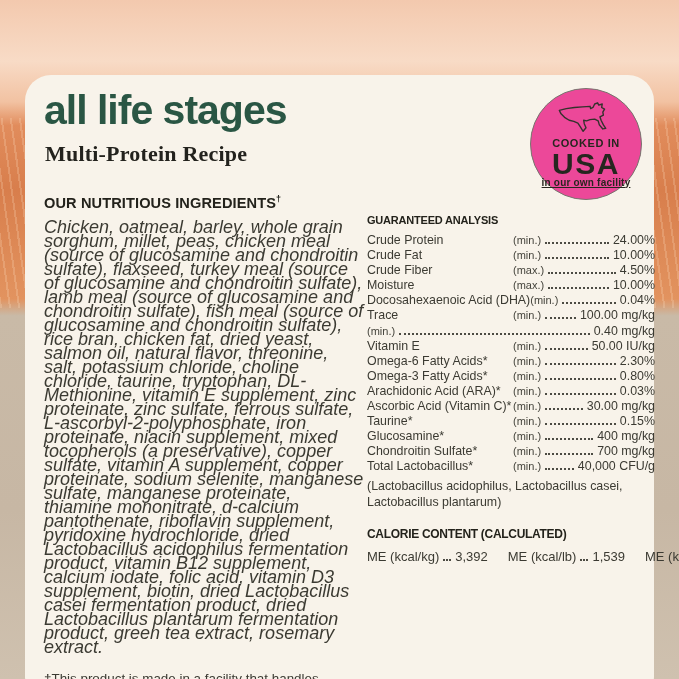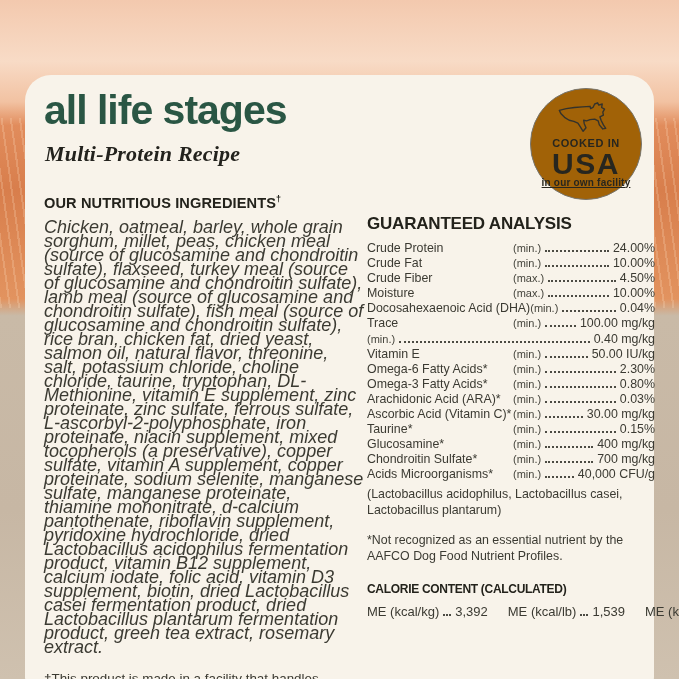--- a/index.html
+++ b/index.html
@@ -24,47 +24,47 @@
     position:absolute;left:25px;top:27px;width:629px;height:627px;
     background:#f8f3ea;border-radius:26px;box-sizing:border-box;margin-top:48px;
   }
   .title{
     position:absolute;left:19px;top:12px;margin:0;
     font-size:41px;font-weight:bold;letter-spacing:-1px;color:#2a5644;
   }
   .subtitle{
     position:absolute;left:20px;top:66px;margin:0;
     font-family:"Liberation Serif", serif;
-    font-size:22px;font-weight:bold;color:#23221d;letter-spacing:.2px;font-style:italic;
+    font-size:22px;font-weight:bold;color:#23221d;letter-spacing:.2px;
   }
   
   .badge{
     position:absolute;left:505px;top:13px;width:112px;height:112px;
-    border-radius:50%;background:#a16207;border:1.5px solid #77756e;
+    border-radius:50%;background:#ec4899;border:1.5px solid #77756e;
     box-sizing:border-box;display:flex;flex-direction:column;
     align-items:center;justify-content:center;text-align:center;color:#27261f;
   }
   .badge svg{display:block;margin-bottom:1px;}
   .badge-l1{font-size:11px;font-weight:bold;letter-spacing:.6px;line-height:12px;}
   .badge-l2{font-size:30px;font-weight:bold;letter-spacing:1.5px;line-height:29px;}
   .badge-l3{font-size:10px;font-weight:bold;letter-spacing:.2px;line-height:10px;text-decoration:underline;}
 
   .col-left{position:absolute;left:19px;top:119px;width:320px;color:#3b3a32;}
   .col-right{position:absolute;left:342px;top:119px;width:288px;color:#3b3a32;}
 
   .sec-heading{
     margin:0 0 9px 0;font-size:14.6px;font-weight:bold;
     letter-spacing:.1px;color:#23221b;
   }
   .sec-heading sup{font-size:9px;}
   .body-text{margin:0 0 15px 0;font-size:18px;line-height:14px;font-style:italic;}
   .foot-text{margin:0 0 15px 0;font-size:13.4px;line-height:19.4px;}
 
   .ga-heading{
-    margin:20px 0 7px 0;font-size:17px;font-weight:bold;
+    margin:20px 0 7px 0;font-size:11px;font-weight:bold;
     letter-spacing:-.2px;color:#23221b;
   }
   .ga-row{display:flex;align-items:baseline;font-size:12.4px;line-height:15.1px;}
   .ga-label{flex:0 0 auto;min-width:146px;white-space:nowrap;}
   .ga-basis{flex:0 0 auto;font-size:11px;color:#45443c;}
   .ga-dots{flex:1 1 auto;min-width:8px;border-bottom:2px dotted #4c4b43;
     margin:0 4px 3px 4px;}
   .ga-value{flex:0 0 auto;white-space:nowrap;}
   .ga-note{margin:3px 0 0 0;font-size:12.4px;line-height:16.2px;}
   .ga-footnote{margin:14px 0 0 0;font-size:12.4px;line-height:16.4px;}
@@ -208,28 +208,27 @@
   </div>
 
   <div class="ga-row">
     <span class="ga-label">Chondroitin Sulfate*</span>
     <span class="ga-basis">(min.)</span>
     <span class="ga-dots"></span>
     <span class="ga-value">700 mg/kg</span>
   </div>
 
   <div class="ga-row">
-    <span class="ga-label">Acids Microorganisms*</span>
+    <span class="ga-label">Total Lactobacillus*</span>
     <span class="ga-basis">(min.)</span>
     <span class="ga-dots"></span>
     <span class="ga-value">40,000 CFU/g</span>
   </div>
 </div>
     <p class="ga-note">(Lactobacillus acidophilus, Lactobacillus casei, Lactobacillus plantarum)</p>
-    <p class="ga-footnote">*Not recognized as an essential nutrient by the AAFCO Dog Food Nutrient Profiles.</p>
 
     <h3 class="cal-heading">CALORIE CONTENT (CALCULATED)</h3>
     <div class="cal-grid">
   <div class="cal-row">
     <span class="cal-label">ME (kcal/kg)</span>
     <span class="cal-dots"></span>
     <span class="cal-value">3,392</span>
   </div>
 
   <div class="cal-row">

